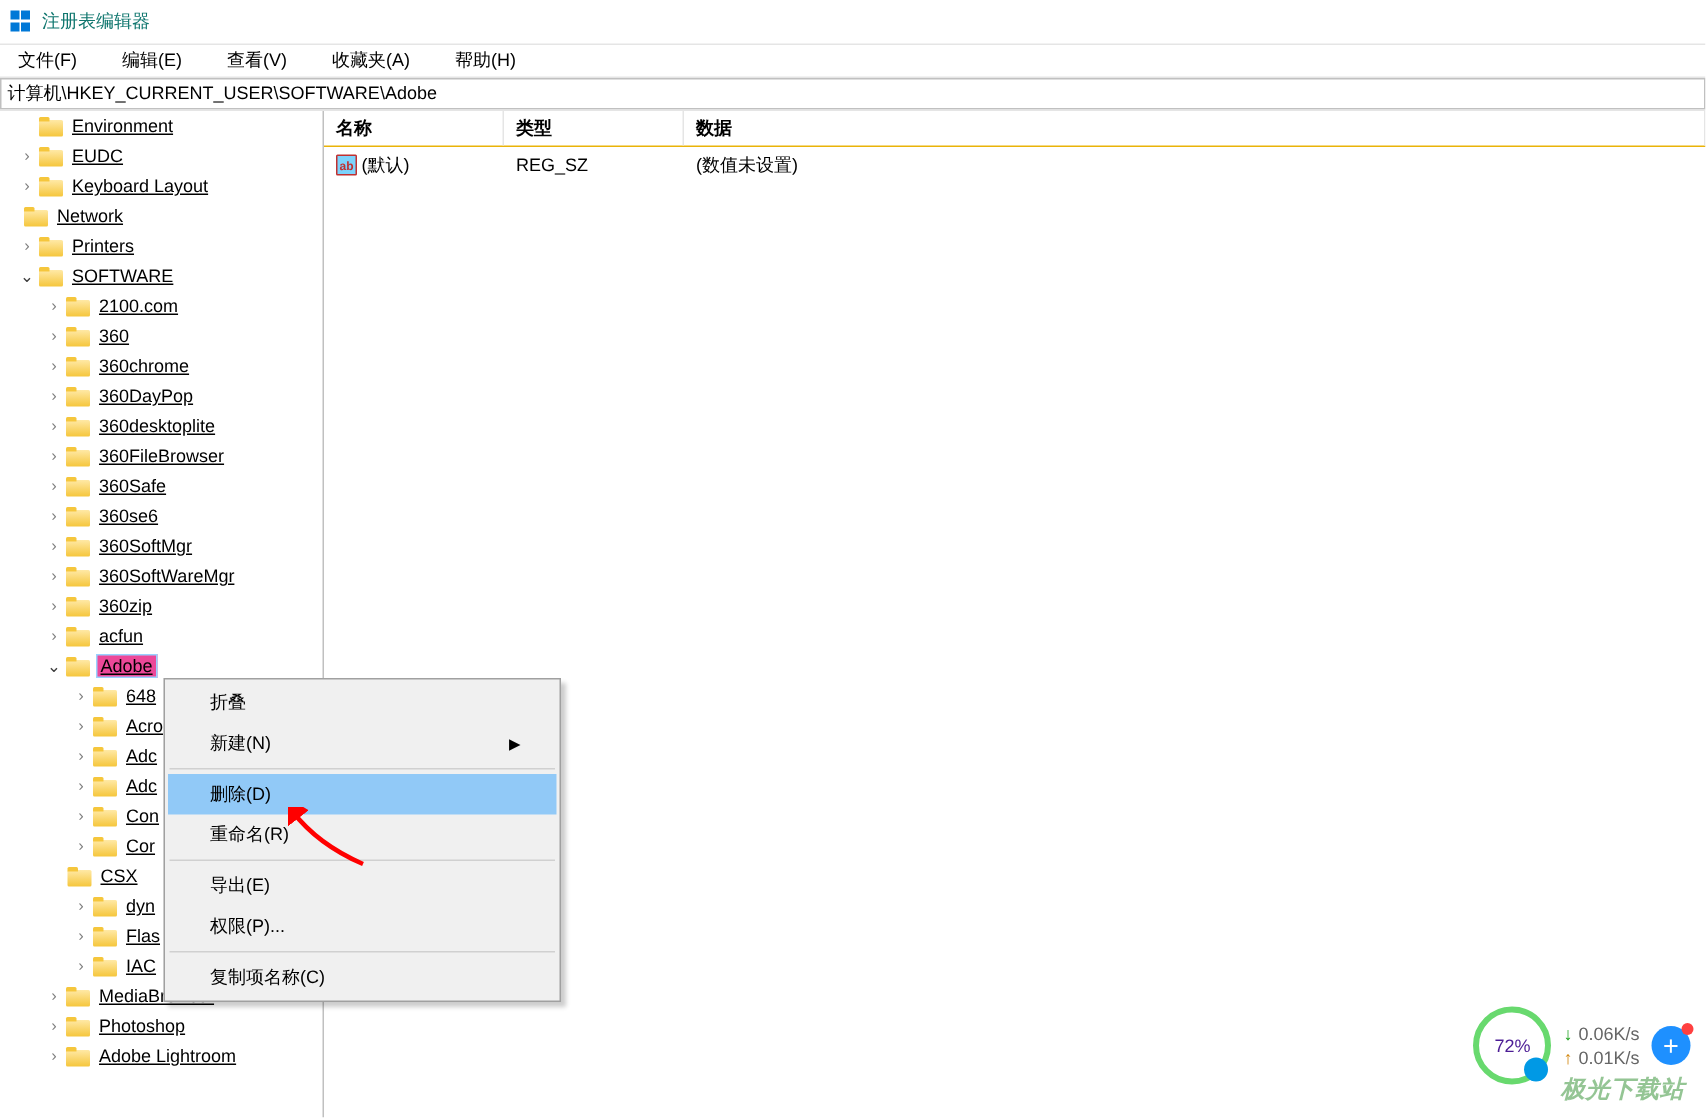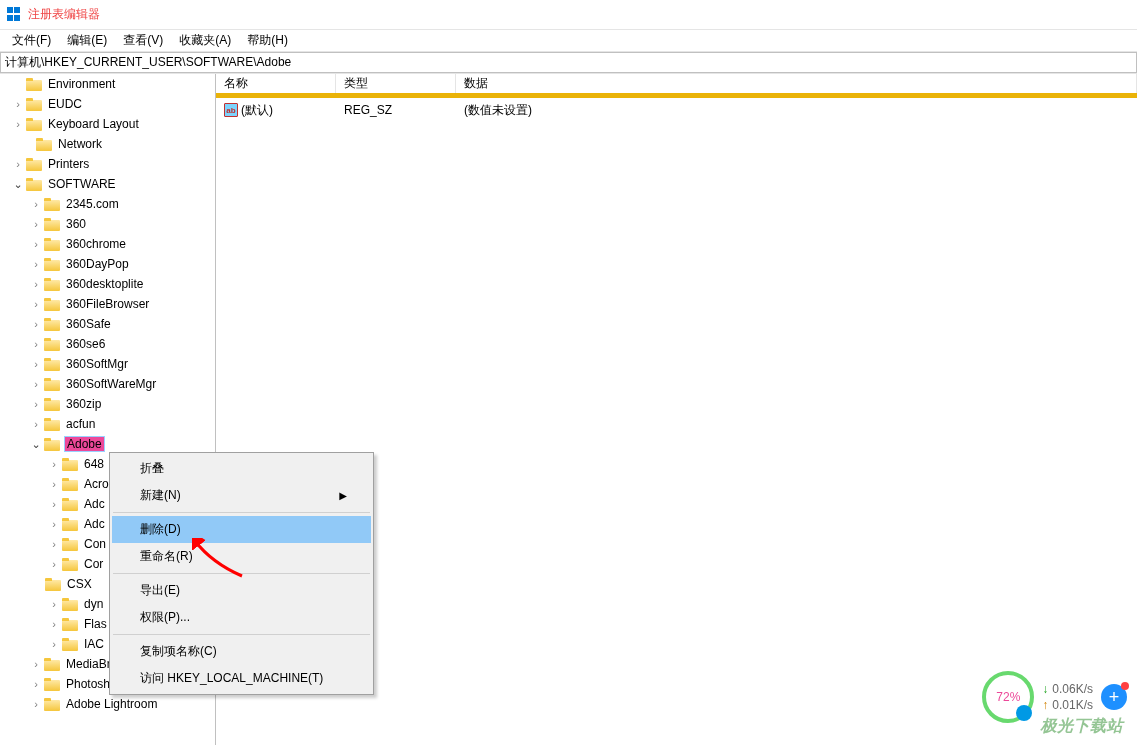--- a/index.html
+++ b/index.html
@@ -1,62 +1,62 @@
 <!DOCTYPE html>
 <html><head>
 <meta charset="utf-8">
 <style>
 * { margin: 0; padding: 0; box-sizing: border-box; font-family: "Microsoft YaHei", "Segoe UI", Tahoma, sans-serif; font-size: 12px; }
 body { width: 1137px; height: 745px; background: #fff; overflow: hidden; position: relative; }
 
 .titlebar { height: 30px; display: flex; align-items: center; padding: 0 6px; border-bottom: 1px solid #e5e5e5; }
 .titlebar .app-icon { width: 16px; height: 16px; margin-right: 6px; display: flex; flex-wrap: wrap; }
 .titlebar .app-icon span { width: 6px; height: 6px; background: #0078d7; margin: 0.5px; }
-.titlebar .title { color: #ef4444; }
-
-.menubar { height: 22px; display: flex; align-items: center; padding: 0 4px; border-bottom: 1px solid #e5e5e5; }
+.titlebar .title { color: #0f766e; }
+
+.menubar { height: 22px; display: flex; align-items: center; padding: 0 4px; border-bottom: 1px solid #e5e5e5; gap: 14px; }
 .menubar .menu-item { padding: 2px 8px; cursor: default; }
 
 .addressbar { height: 21px; border: 1px solid #c0c0c0; margin: 0; padding: 2px 4px; display: flex; align-items: center; }
 .addressbar span { white-space: nowrap; }
 
 .content { display: flex; height: calc(745px - 30px - 22px - 21px); border-top: 1px solid #e5e5e5; }
 
 .tree-pane { width: 216px; border-right: 1px solid #c0c0c0; overflow-y: auto; overflow-x: hidden; background: #fff; position: relative; }
 .tree-pane::-webkit-scrollbar { width: 17px; }
 .tree-pane::-webkit-scrollbar-track { background: #f0f0f0; }
 .tree-pane::-webkit-scrollbar-thumb { background: #cdcdcd; border: 1px solid #b0b0b0; }
 .tree-pane::-webkit-scrollbar-button { background: #f0f0f0; height: 17px; border: 1px solid #c0c0c0; }
 
 .list-pane { flex: 1; background: #fff; }
-.list-header { display: flex; border-bottom: 5px solid #eab308; height: 24px; align-items: flex-start; }
+.list-header { display: flex; border-bottom: 1px solid #eab308; height: 24px; align-items: flex-start; font-weight: bold; }
 .list-header .col { padding: 3px 8px; border-right: 1px solid #e5e5e5; height: 100%; display: flex; align-items: center; }
 .list-body { padding: 2px 0; }
 .list-row { display: flex; align-items: center; height: 20px; padding: 0 4px; }
 .list-row .cell { padding: 0 4px; }
 .str-icon { width: 14px; height: 14px; background: #7dd3fc; border: 1px solid #c03030; border-radius: 1px; display: inline-flex; align-items: center; justify-content: center; font-size: 8px; color: #c03030; font-weight: bold; margin-right: 3px; }
 
 .tree-item { display: flex; align-items: center; height: 20px; white-space: nowrap; cursor: default; }
 .expander { width: 16px; text-align: center; color: #808080; font-size: 11px; user-select: none; }
 .expander.open { color: #404040; }
 .folder-icon { width: 16px; height: 13px; margin-right: 4px; position: relative; }
 .folder-icon::before { content: ""; position: absolute; top: 2px; left: 0; width: 16px; height: 11px; background: linear-gradient(#ffe9a6, #f5c63c); border-radius: 1px; }
 .folder-icon::after { content: ""; position: absolute; top: 0; left: 0; width: 7px; height: 3px; background: #f5c63c; border-radius: 1px 1px 0 0; }
-.tree-label { padding: 0 2px; }
+.tree-label { padding: 0 2px; text-decoration: underline; }
 
 .context-menu { position: absolute; left: 109px; top: 452px; width: 265px; background: #f0f0f0; border: 1px solid #a0a0a0; box-shadow: 3px 3px 3px rgba(0,0,0,0.2); z-index: 100; padding: 2px; }
 .context-menu .cm-item { padding: 5px 24px 5px 28px; display: flex; justify-content: space-between; align-items: center; cursor: default; }
 .context-menu .cm-item.highlighted { background: #91c9f7; }
 .context-menu .cm-sep { height: 1px; background: #d0d0d0; margin: 3px 1px; }
 .context-menu .sub-arrow { font-size: 10px; }
 
 .red-arrow { position: absolute; left: 192px; top: 538px; z-index: 200; pointer-events: none; }
 
 .widget { position: absolute; right: 10px; bottom: 22px; display: flex; align-items: center; gap: 8px; z-index: 50; }
-.widget-circle { width: 52px; height: 52px; border-radius: 50%; border: 4px solid #68d96e; background: #fff; display: flex; align-items: center; justify-content: center; color: #ec4899; font-size: 13px; position: relative; }
+.widget-circle { width: 52px; height: 52px; border-radius: 50%; border: 4px solid #68d96e; background: #fff; display: flex; align-items: center; justify-content: center; color: #4c1d95; font-size: 13px; position: relative; }
 .widget-circle::after { content: ""; position: absolute; right: -2px; bottom: -2px; width: 16px; height: 16px; border-radius: 50%; background: #0099e5; }
 .widget-stats { display: flex; flex-direction: column; gap: 2px; font-size: 11px; color: #666; }
 .widget-stats .stat { display: flex; align-items: center; gap: 4px; }
 .widget-stats .dn { color: #26a626; }
 .widget-plus { width: 26px; height: 26px; border-radius: 50%; background: #1e90ff; color: #fff; display: flex; align-items: center; justify-content: center; font-size: 18px; position: relative; }
 .widget-plus::after { content: ""; position: absolute; top: -2px; right: -2px; width: 8px; height: 8px; border-radius: 50%; background: #ff4040; }
 
 .watermark { position: absolute; right: 14px; bottom: 8px; color: rgba(60,150,60,0.55); font-size: 16px; font-style: italic; font-weight: bold; z-index: 40; letter-spacing: 0.5px; }
 </style>
 </head>
@@ -96,42 +96,42 @@
     <div class="tree-item" style="padding-left:10px">
       <span class="expander">›</span>
       <span class="folder-icon"></span>
       <span class="tree-label">EUDC</span>
     </div>
     <div class="tree-item" style="padding-left:10px">
       <span class="expander">›</span>
       <span class="folder-icon"></span>
       <span class="tree-label">Keyboard Layout</span>
     </div>
-    <div class="tree-item" style="padding-left:20px">
+    <div class="tree-item" style="padding-left:0">
       <span class="expander"></span>
       <span class="folder-icon"></span>
       <span class="tree-label">Network</span>
     </div>
     <div class="tree-item" style="padding-left:10px">
       <span class="expander">›</span>
       <span class="folder-icon"></span>
       <span class="tree-label">Printers</span>
     </div>
 
     <div class="tree-item" style="padding-left:10px">
       <span class="expander open">⌄</span>
       <span class="folder-icon"></span>
       <span class="tree-label">SOFTWARE</span>
     </div>
 
     <div id="software-children">
         <div class="tree-item" style="padding-left: 28px;">
           <span class="expander">›</span>
           <span class="folder-icon"></span>
-          <span class="tree-label">2345.com</span>
+          <span class="tree-label">2100.com</span>
         </div>
         <div class="tree-item" style="padding-left: 28px;">
           <span class="expander">›</span>
           <span class="folder-icon"></span>
           <span class="tree-label">360</span>
         </div>
         <div class="tree-item" style="padding-left: 28px;">
           <span class="expander">›</span>
           <span class="folder-icon"></span>
           <span class="tree-label">360chrome</span>
@@ -305,24 +305,20 @@
         <span>导出(E)</span>
         <span></span>
       </div>
       <div class="cm-item">
         <span>权限(P)...</span>
         <span></span>
       </div>
       <div class="cm-sep"></div>
       <div class="cm-item">
         <span>复制项名称(C)</span>
-        <span></span>
-      </div>
-      <div class="cm-item">
-        <span>访问 HKEY_LOCAL_MACHINE(T)</span>
         <span></span>
       </div>
     </div>
 </div>
 
 <svg class="red-arrow" width="60" height="40">
   <defs>
     <marker id="ah" markerWidth="10" markerHeight="10" refX="2" refY="3" orient="auto">
       <path d="M0,0 L0,6 L8,3 z" fill="#ff0000"></path>
     </marker>

